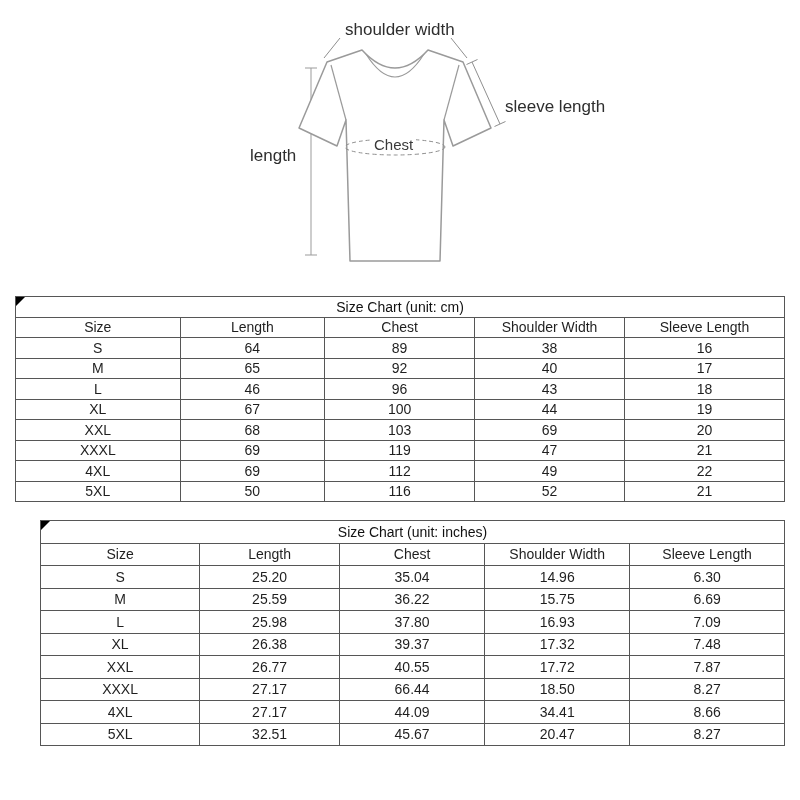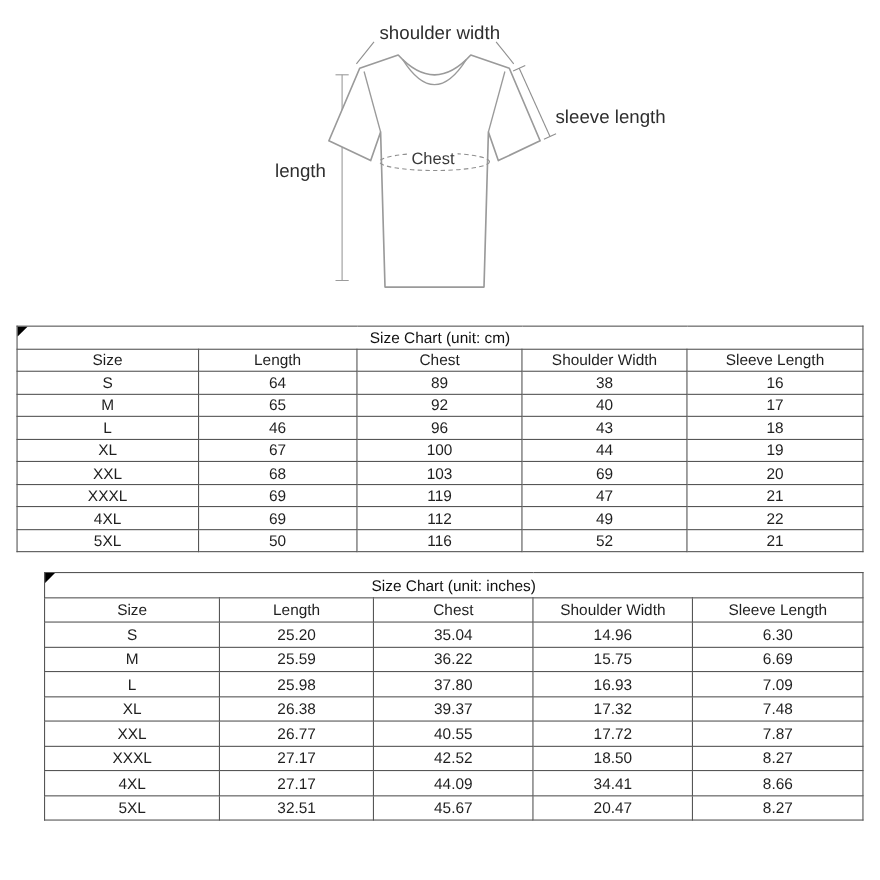--- a/index.html
+++ b/index.html
@@ -252,21 +252,21 @@
           <tr>
             <td>XXL</td>
             <td>26.77</td>
             <td>40.55</td>
             <td>17.72</td>
             <td>7.87</td>
           </tr>
           <tr>
             <td>XXXL</td>
             <td>27.17</td>
-            <td>42.52</td>
+            <td>66.44</td>
             <td>18.50</td>
             <td>8.27</td>
           </tr>
           <tr>
             <td>4XL</td>
             <td>27.17</td>
             <td>44.09</td>
             <td>34.41</td>
             <td>8.66</td>
           </tr>

